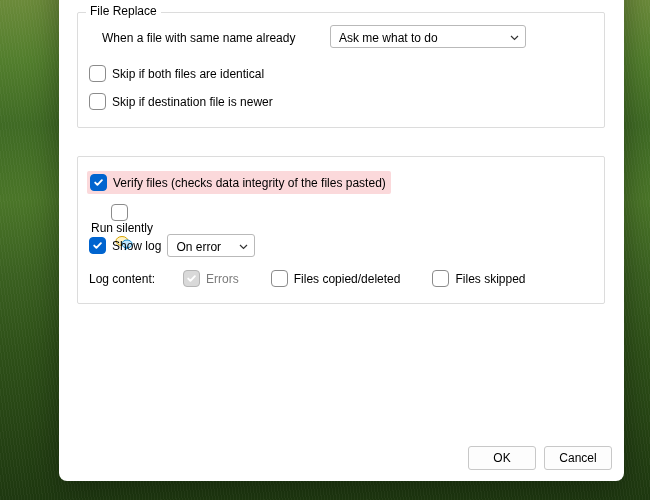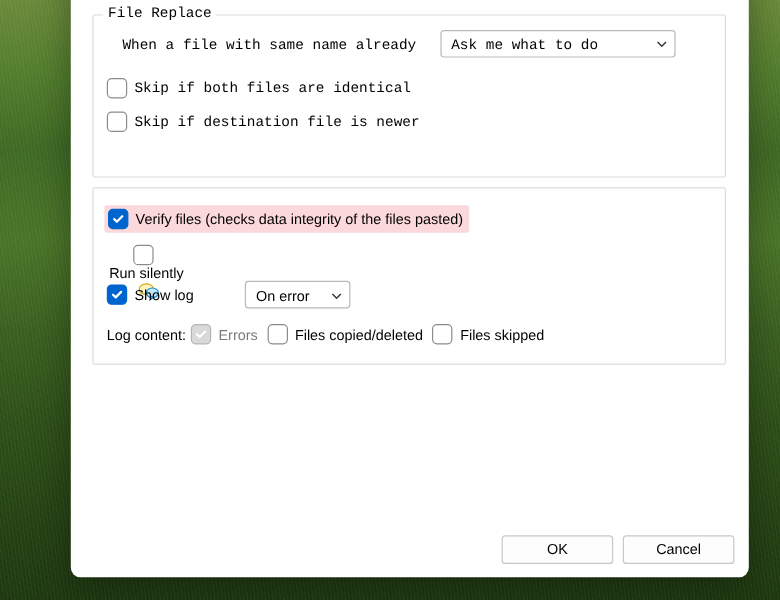--- a/index.html
+++ b/index.html
@@ -45,35 +45,34 @@
       border-radius: 2px;
     }
     .groupbox-legend {
       position: absolute;
       top: -9px;
       left: 8px;
       background: #fff;
       padding: 0 4px;
       color: #000;
     }
-    .gb1 { left: 0; top: 112px; width: 528px; height: 136px; font-family: Liberation Mono, monospace; }
+    .gb1 { left: 0; top: 112px; width: 528px; height: 116px; }
     .gb2 { left: 0; top: 256px; width: 528px; height: 148px; }
     .row { position: absolute; display: flex; align-items: center; }
     .label { white-space: nowrap; }
     .select {
       height: 23px;
       border: 1px solid #b9b9b9;
       border-radius: 3px;
       background: #fff;
       display: inline-flex;
       align-items: center;
       padding: 2px 22px 0 8px;
       position: relative;
       cursor: default;
-      margin-left: 37px;
     }
     .select .chev {
       position: absolute;
       right: 6px; top: 50%; transform: translateY(-50%);
     }
     .checkbox {
       width: 17px; height: 17px;
       border: 1px solid #8b8b8b;
       border-radius: 4px;
       background: #fff;
@@ -98,21 +97,21 @@
       border-radius: 2px;
     }
     .footer {
       position: absolute;
       right: 12px;
       bottom: 11px;
       display: flex;
       gap: 8px;
     }
     .btn {
-      width: 93px;
+      width: 68px;
       height: 24px;
       border: 1px solid #c8c8c8;
       border-radius: 3px;
       background: #fdfdfd;
       display: inline-flex;
       align-items: center;
       justify-content: center;
       cursor: default;
     }
   </style>
@@ -188,21 +187,21 @@
         <div class="select" style="width:88px;">
           <span>On error</span>
           <span class="chev">
             <svg width="9" height="6" viewBox="0 0 9 6">
                 <path d="M1 1 L4.5 4.5 L8 1" stroke="#333" stroke-width="1.2" fill="none"></path>
               </svg>
           </span>
         </div>
       </div>
 
-      <div class="row" style="left:11px; top:113px; gap:0;">
+      <div class="row" style="left:11px; top:113px; gap:24px;">
         <span class="label">Log content:</span>
 
         <span class="cbx-row" style="margin-left:4px;">
           <span class="checkbox disabled">
             <svg width="11" height="11" viewBox="0 0 11 11">
                 <path d="M2.2 5.6 L4.4 7.8 L8.9 3.2" stroke="#ffffff" stroke-width="1.9" fill="none" stroke-linecap="round" stroke-linejoin="round"></path>
               </svg>
           </span>
           <span class="cbx-label" style="color:#7a7a7a;">Errors</span>
         </span>

